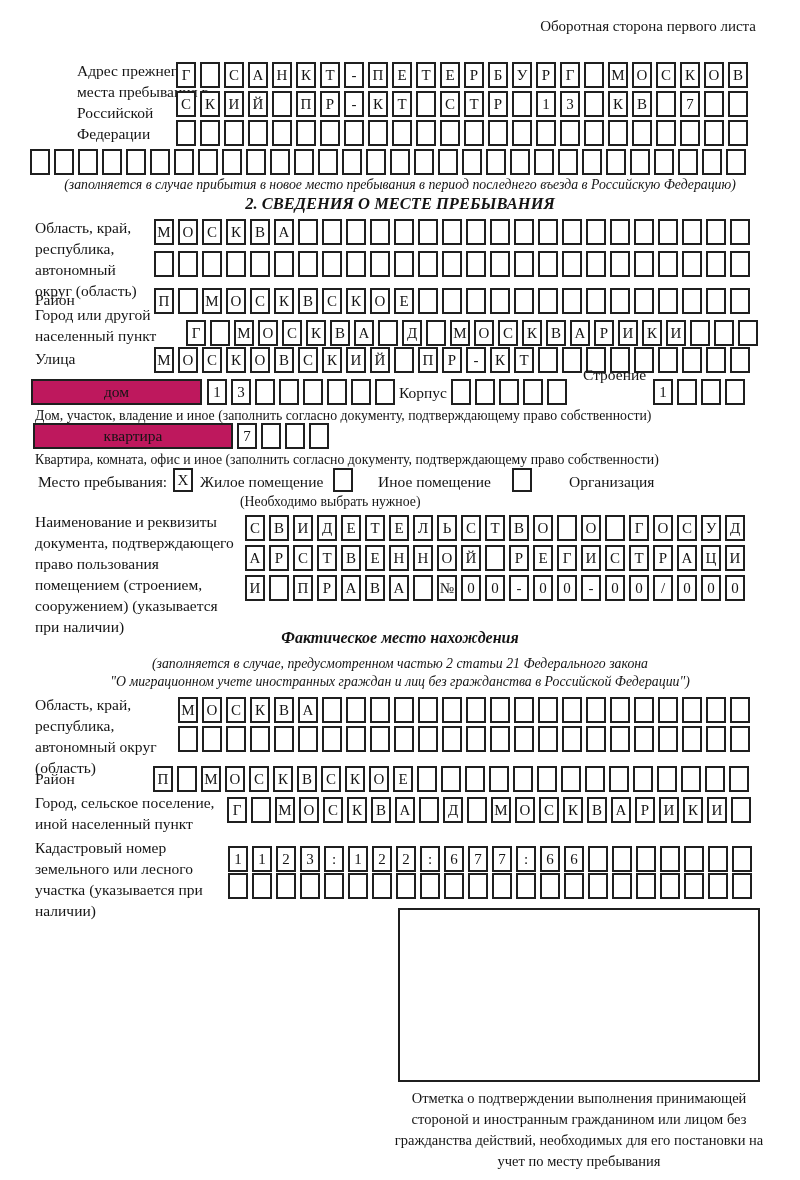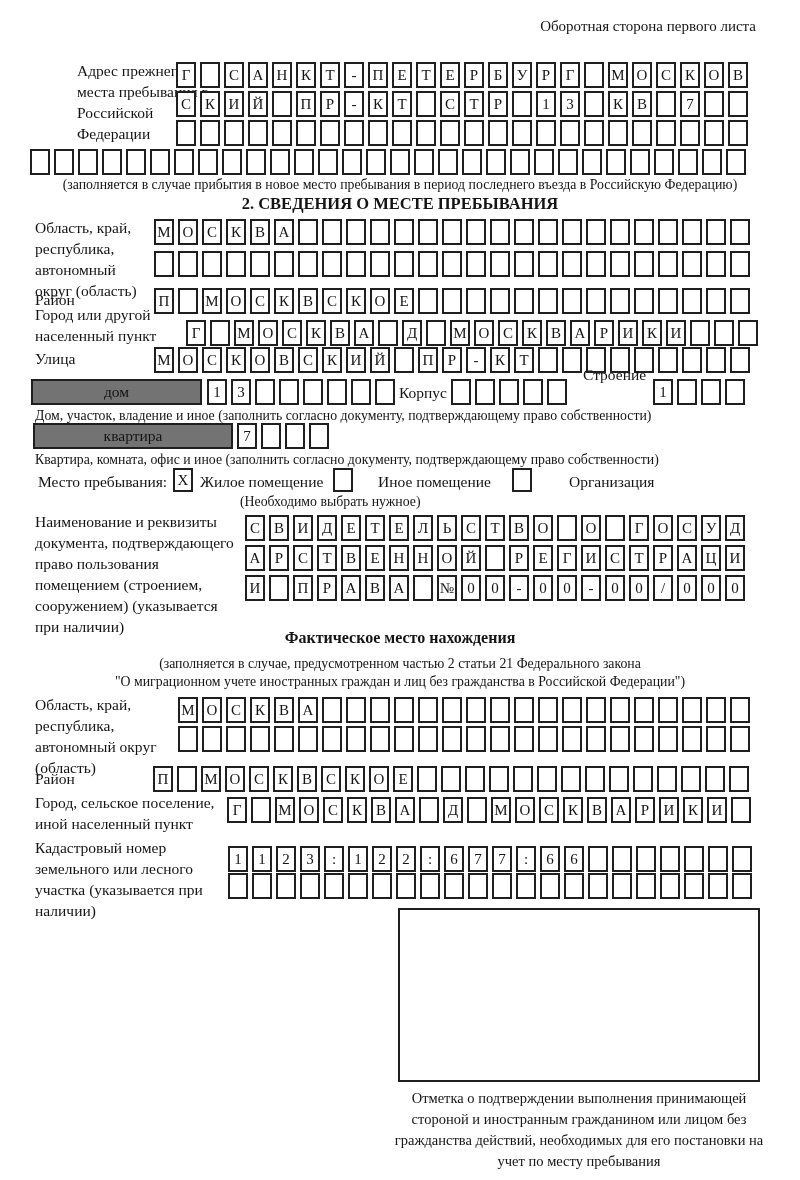--- a/index.html
+++ b/index.html
@@ -2,31 +2,31 @@
 <html><head>
 <meta charset="utf-8">
 <style>
   html,body{margin:0;padding:0;background:#ffffff;}
   .page{
     position:relative;width:800px;height:1180px;background:#ffffff;
     font-family:"Liberation Serif","DejaVu Serif",serif;color:#141414;overflow:hidden;
   }
   .lbl{position:absolute;font-size:15.5px;line-height:21px;}
   .note{position:absolute;font-size:13.8px;line-height:18px;}
-  .center{left:0;width:800px;text-align:center;}
+  .center{left:0;width:800px;text-align:center;font-style:italic;}
   .bold{font-weight:bold;}
   .boxrow{position:absolute;display:flex;gap:4px;}
   .cell{
     flex:none;width:20px;height:26px;border:2px solid #1f1f1f;box-sizing:border-box;
     display:flex;align-items:center;justify-content:center;
     font-size:15px;line-height:1;background:#fff;
   }
   .cb .cell{height:24px;}
   .widebox{
-    position:absolute;border:2px solid #1f1f1f;box-sizing:border-box;height:26px;background:#737373;
+    position:absolute;border:2px solid #1f1f1f;box-sizing:border-box;height:26px;background:#be185d;
     display:flex;align-items:center;justify-content:center;font-size:15.5px;
   }
   .corner{position:absolute;top:18px;right:44px;font-size:15px;}
   .title2{position:absolute;top:194px;font-size:16.5px;}
   .ftitle{position:absolute;top:629px;font-size:16px;}
   
   .lbl-prev{left:35px;top:60px;width:142px;margin-left:42px;}
   .r-prev1{left:176px;top:62px;}
   .r-prev2{left:176px;top:91px;}
   .r-prev3{left:176px;top:120px;}

